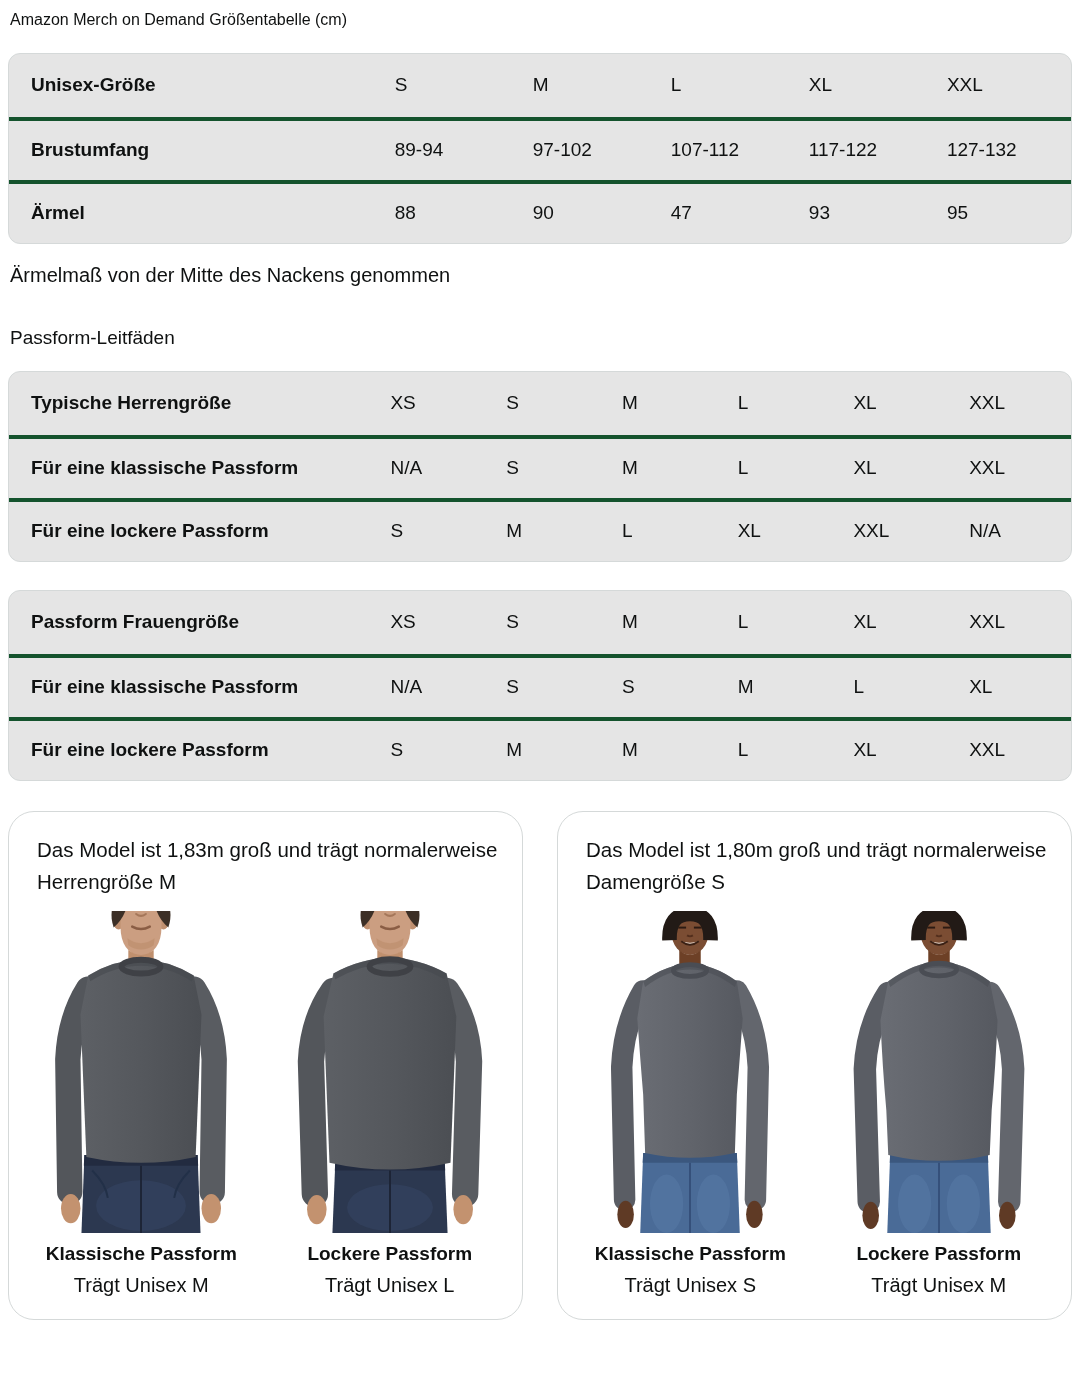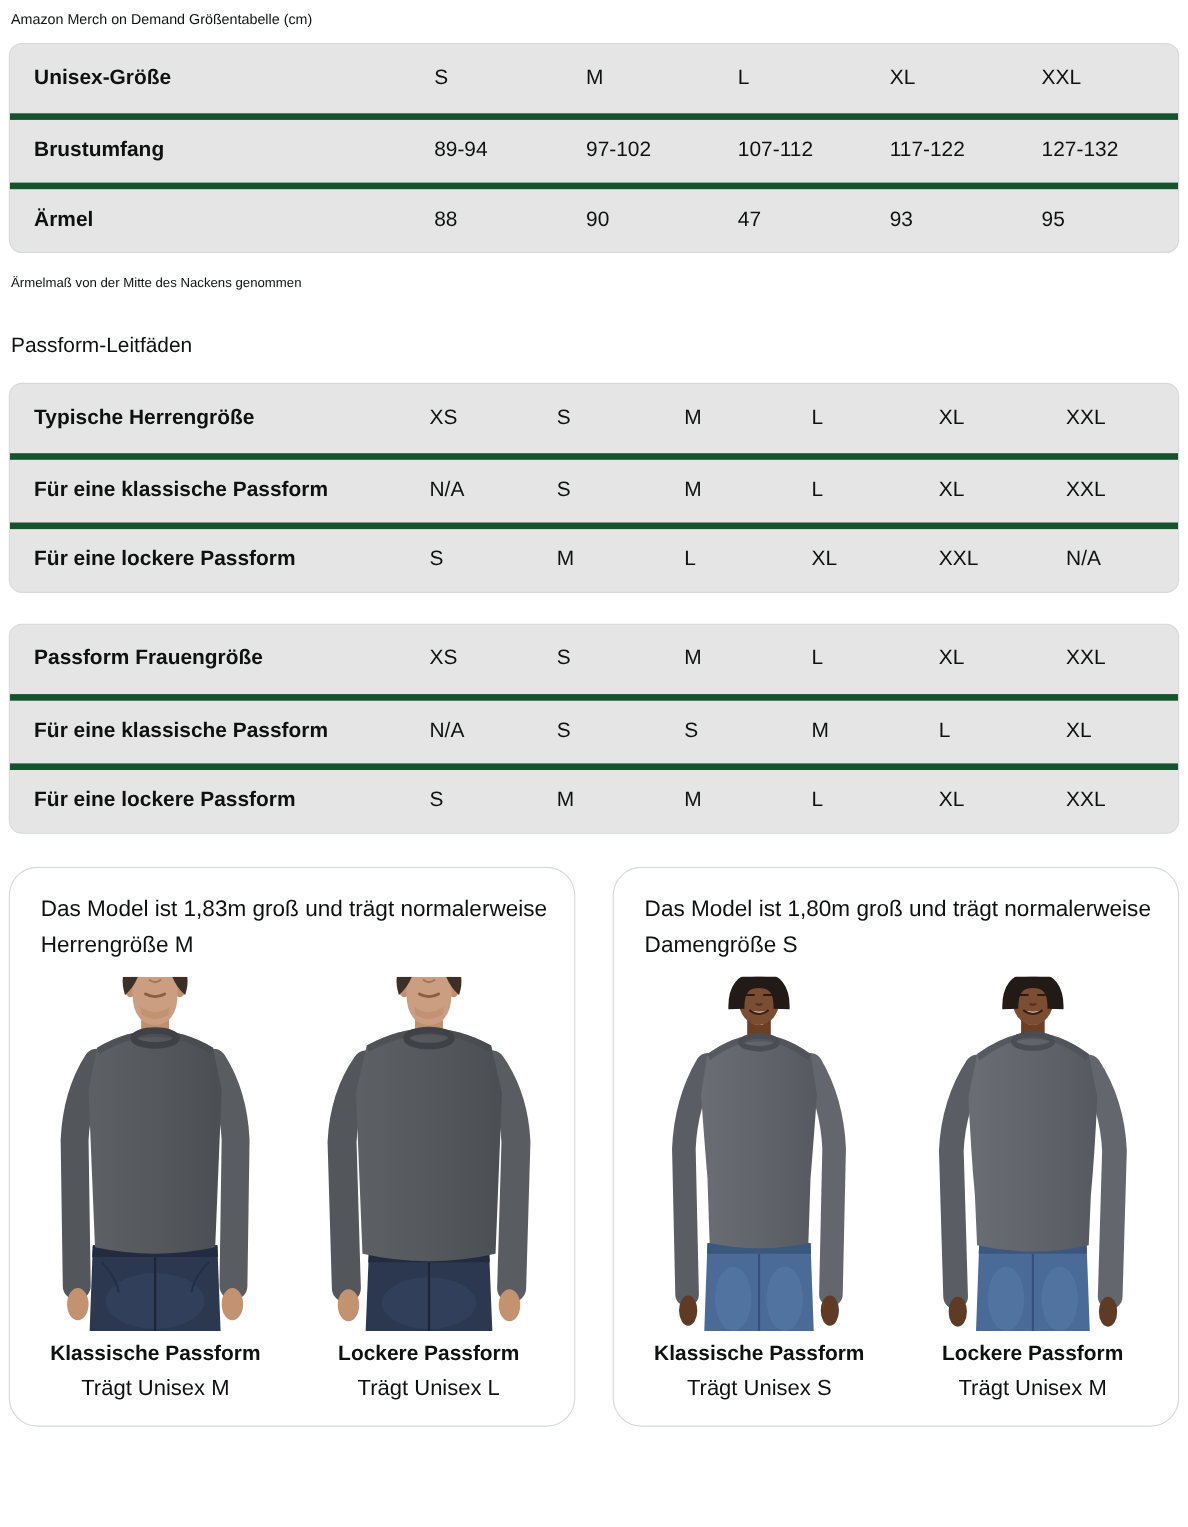--- a/index.html
+++ b/index.html
@@ -6,45 +6,45 @@
   html, body { margin: 0; padding: 0; background: #ffffff; }
   body {
     width: 1080px;
     min-height: 1388px;
     font-family: "Liberation Sans", "DejaVu Sans", sans-serif;
     color: #0f1111;
   }
   .wrap { padding: 6px 8px 10px 8px; }
 
   .page-title {
-    font-size: 13px;
+    font-size: 16px;
     font-weight: 400;
-    margin: 4px 0 12px 2px;
+    margin: 4px 0 22px 2px;
     line-height: 1.3;
   }
 
   .table {
     border: 1px solid #d5d9d9;
     border-radius: 12px;
     overflow: hidden;
     background: #e5e5e5;
   }
   .table .row {
     display: grid;
     align-items: center;
     min-height: 63px;
-    border-top: 6px solid #14532d;
+    border-top: 4px solid #14532d;
   }
   .table .row:first-child { border-top: none; }
   .t5 .row { grid-template-columns: 35% repeat(5, 13%); }
   .t6 .row { grid-template-columns: 34.6% repeat(6, 10.9%); }
   .cell { font-size: 19px; padding-left: 14px; white-space: nowrap; }
   .cell.label { padding-left: 22px; font-weight: 700; }
 
-  .note { font-size: 12px; margin: 20px 0 12px 2px; }
+  .note { font-size: 20px; margin: 20px 0 12px 2px; }
   .section-heading {
     font-size: 19px;
     font-weight: 400;
     margin: 40px 0 22px 2px;
   }
   .gap28 { margin-top: 28px; }
 
   .cards { display: flex; gap: 34px; margin-top: 30px; }
   .card {
     flex: 1 1 0;

